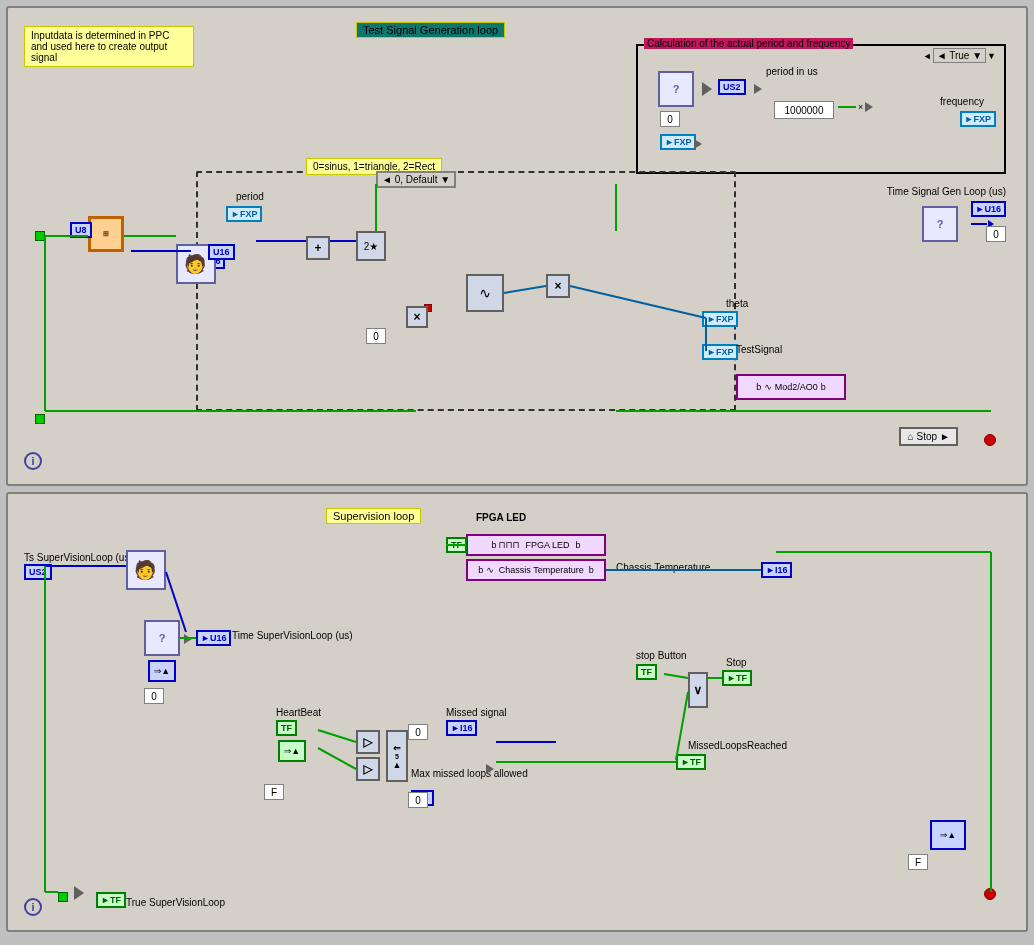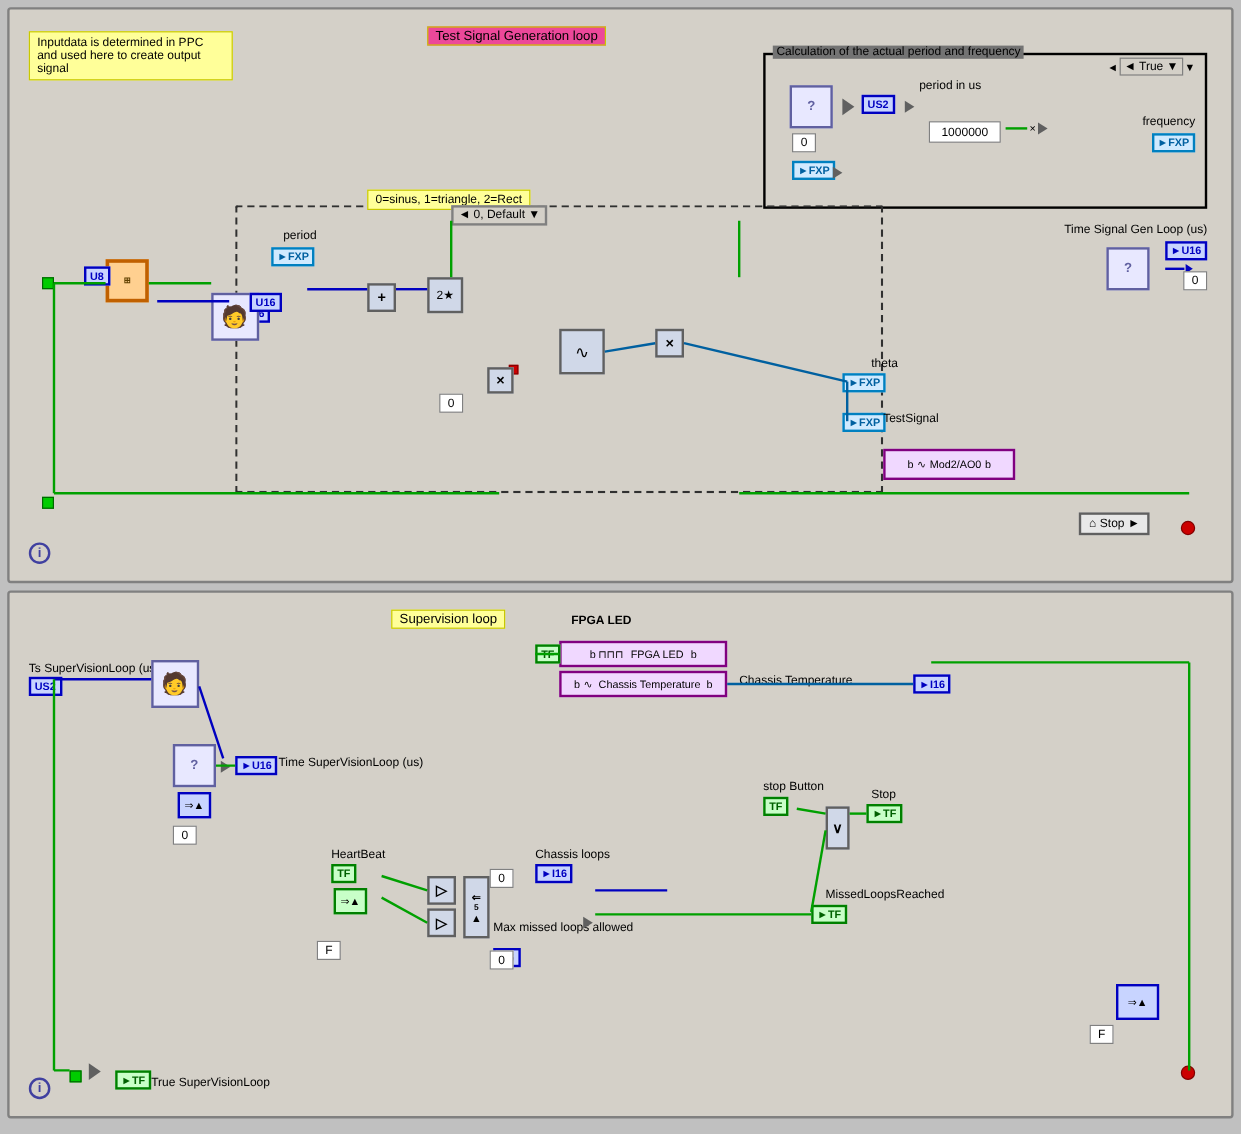--- a/index.html
+++ b/index.html
@@ -286,24 +286,24 @@
 <body>
 
 <div class="main-container">
 
   <div class="panel panel-top">
     <div class="top-panel-content">
 
       <div class="comment-box" style="top:10px; left:8px; width:170px; font-size:10px;">Inputdata is determined in PPC and
 used here to create output signal</div>
 
-      <div class="loop-label" style="position:absolute; top:6px; left:340px; border:1px solid #c8c800; background:#ec4899; padding:1px 6px;">Test Signal Generation loop</div>
+      <div class="loop-label" style="position:absolute; top:6px; left:340px; border:1px solid #c8c800; background:#0f766e; padding:1px 6px;">Test Signal Generation loop</div>
 
       <div class="calc-frame" style="top:28px; left:620px; right:12px; height:130px;">
-        <div class="loop-label" style="position:absolute; top:-8px; left:6px; background:#737373; padding:0 3px; font-size:10px;">Calculation of the actual period and frequency</div>
+        <div class="loop-label" style="position:absolute; top:-8px; left:6px; background:#be185d; padding:0 3px; font-size:10px;">Calculation of the actual period and frequency</div>
 
         <div style="position:absolute; top:2px; right:8px; display:flex; align-items:center; gap:1px;">
           <span style="font-size:9px;">◄</span>
           <span class="true-badge">◄ True ▼</span>
           <span style="font-size:9px;">▼</span>
         </div>
 
         <div class="qmark-block" style="top:25px; left:20px; width:36px; height:36px;">?</div>
 
         <div style="position:absolute; top:36px; left:64px;">
@@ -322,21 +322,21 @@
         <div class="const-box" style="top:55px; left:136px; width:60px; height:18px;">1000000</div>
 
         <div style="position:absolute; top:56px; left:200px;">
           <div style="display:flex;align-items:center;gap:2px;">
             <div style="width:18px;height:2px;background:#00a000;"></div>
             <div style="font-size:9px;">×</div>
             <div style="width:0;height:0;border-top:5px solid transparent;border-bottom:5px solid transparent;border-left:8px solid #606060;"></div>
           </div>
         </div>
 
-        <div class="lbl" style="top:50px; right:8px;">frequency</div>
+        <div class="lbl" style="top:50px; right:20px;">frequency</div>
         <div class="type-badge type-fxp" style="position:absolute; top:65px; right:8px;">►FXP</div>
 
         <div class="const-box" style="top:65px; left:22px; width:20px; height:16px;">0</div>
 
         <div class="type-badge type-fxp" style="position:absolute; top:88px; left:22px;">►FXP</div>
 
         <div style="position:absolute; top:93px; left:56px;">
           <div style="width:0;height:0;border-top:5px solid transparent;border-bottom:5px solid transparent;border-left:8px solid #606060;"></div>
         </div>
       </div>
@@ -492,21 +492,21 @@
           <span>▲</span>
       </div>
       <div class="const-box" style="top:186px; left:128px; width:20px; height:16px;">0</div>
 
       <div class="lbl" style="top:205px; left:260px;">HeartBeat</div>
       <div class="type-badge type-tf" style="position:absolute; top:218px; left:260px;">TF</div>
       <div style="position:absolute; top:238px; left:262px; width:28px; height:22px; border:2px solid #008000; background:#c8ffc8; display:flex; align-items:center; justify-content:center; font-size:9px;">⇒▲</div>
 
       <div class="const-box" style="top:282px; left:248px; width:20px; height:16px;">F</div>
 
-      <div class="lbl" style="top:205px; left:430px;">Chassis loops</div>
+      <div class="lbl" style="top:205px; left:430px;">Missed signal</div>
       <div class="type-badge type-i16" style="position:absolute; top:218px; left:430px;">►I16</div>
 
       <div class="const-box" style="top:222px; left:392px; width:20px; height:16px;">0</div>
 
       <div class="op-block" style="top:228px; left:340px; width:24px; height:24px;">▷</div>
       <div class="op-block" style="top:255px; left:340px; width:24px; height:24px;">▷</div>
 
       <div class="op-block" style="top:228px; left:370px; width:22px; height:52px; flex-direction:column; font-size:9px;">
         <span>⇐</span>
           <span style="font-size:7px;">5</span>

